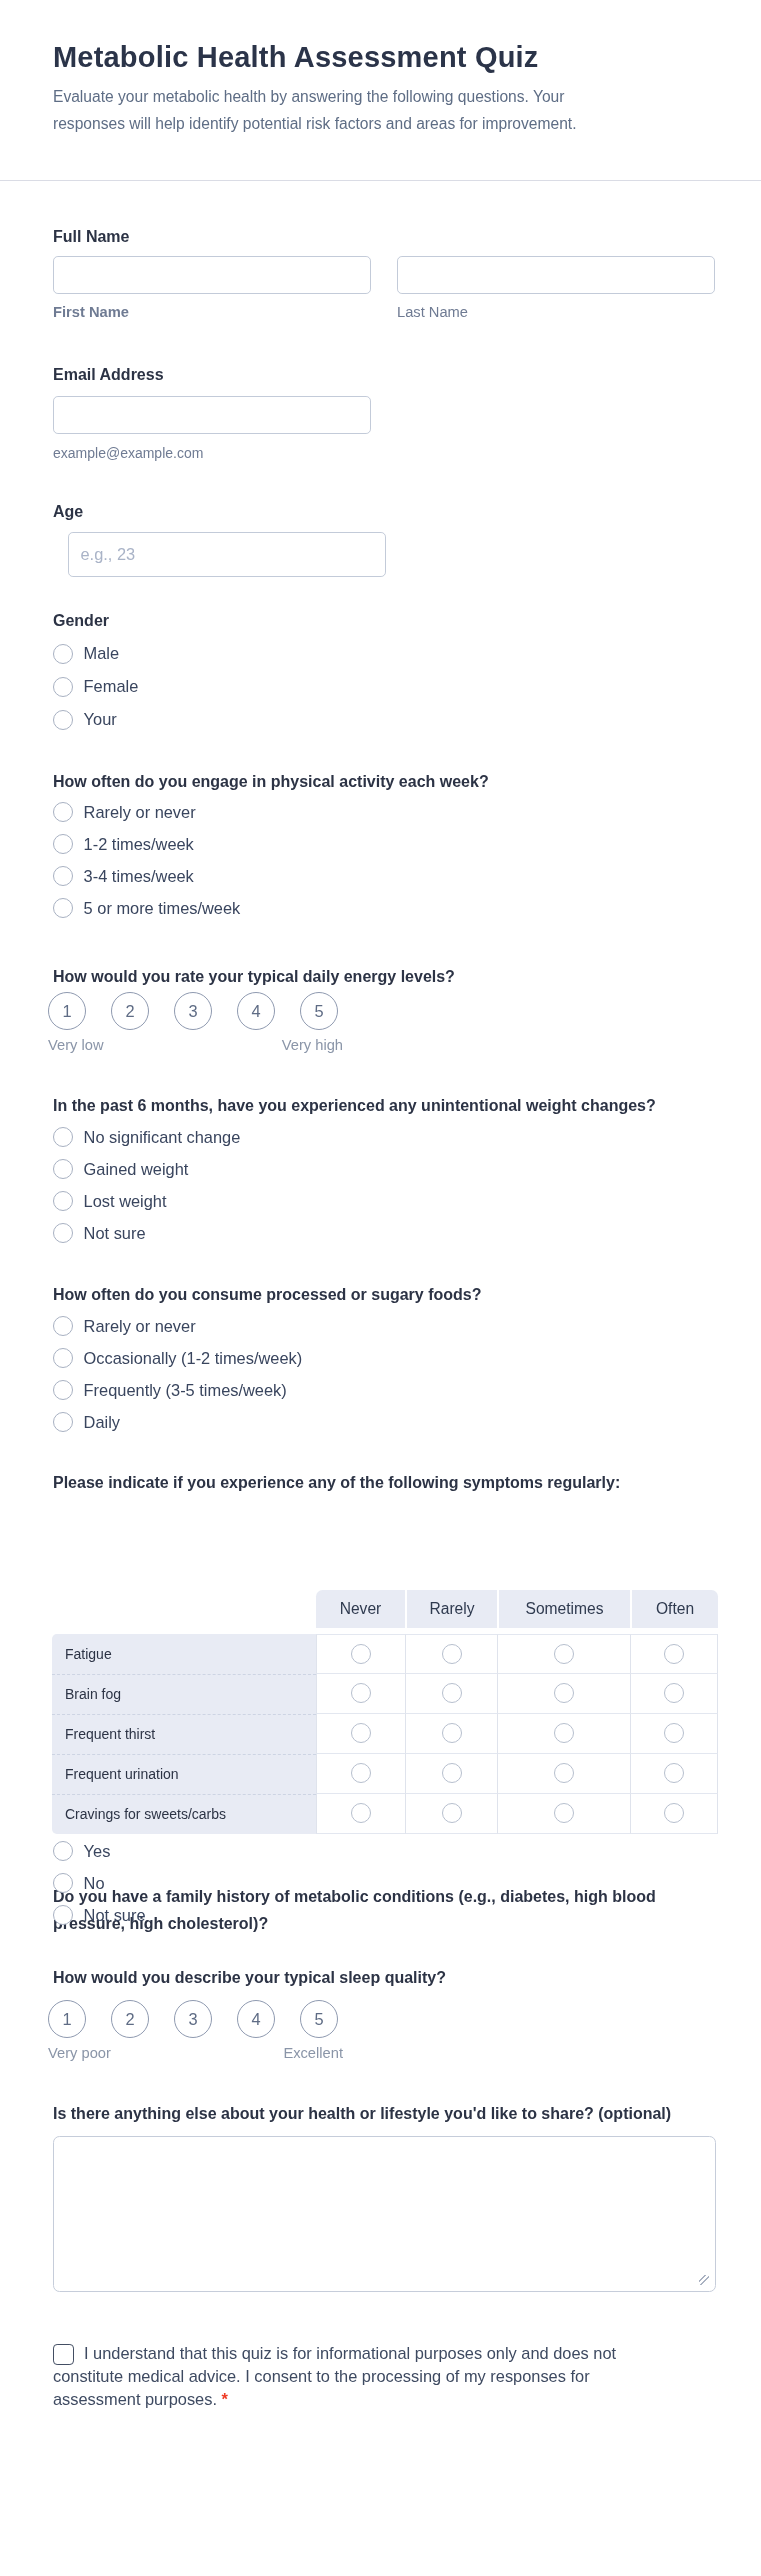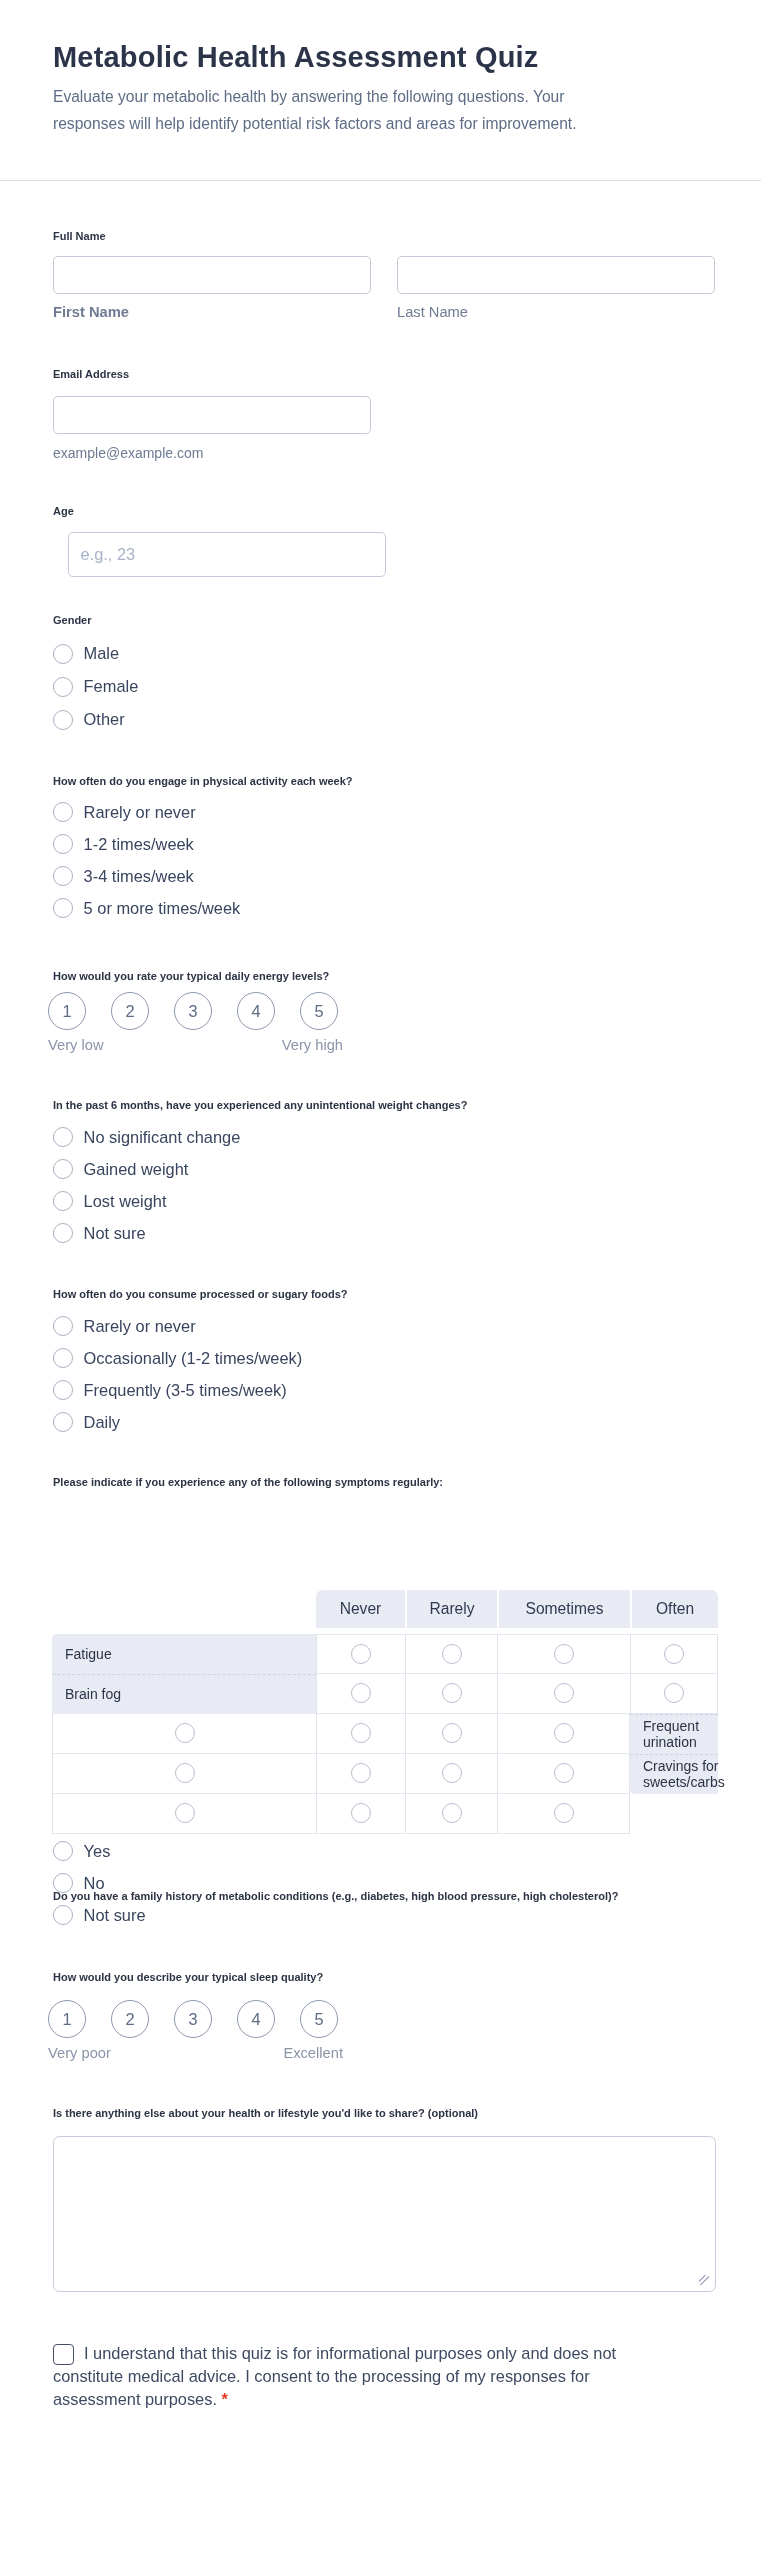--- a/index.html
+++ b/index.html
@@ -4,21 +4,21 @@
 <style>
   html,body{margin:0;padding:0;background:#ffffff;}
   #canvas{
     position:relative;width:761px;height:2576px;background:#ffffff;
     font-family:"Liberation Sans","DejaVu Sans",sans-serif;color:#2c3345;overflow:hidden;
   }
   .abs{position:absolute;}
   .page-title{left:53px;top:41px;font-size:29px;font-weight:700;color:#2b3449;letter-spacing:0.2px;}
   .page-desc{left:53px;top:83px;width:583px;font-size:15.6px;line-height:27px;color:#5e6d85;}
   .header-divider{left:0;top:180px;width:761px;height:0.8px;background:#dadce5;}
-  .q{left:53px;font-size:11px;font-weight:600;color:#2c3345;max-width:659px;line-height:27px;}
+  .q{left:53px;font-size:16px;font-weight:600;color:#2c3345;max-width:659px;line-height:27px;}
   .sublabel{font-size:14.7px;color:#6f7b93;}
   .text-input{
     position:absolute;height:38px;width:318px;box-sizing:border-box;
     border:0.8px solid #c3cbd9;border-radius:4.9px;background:#fff;
     font-family:inherit;font-size:16.4px;color:#2c3345;padding:0 11.5px;outline:none;
   }
   .text-input::placeholder{color:#a9b3c7;opacity:1;}
   .opt-group{left:53px;display:flex;flex-direction:column;}
   .opt-row{display:flex;align-items:center;height:32px;cursor:pointer;}
   .radio{
@@ -106,21 +106,21 @@
     <div class="opt-row" style="height:33px;">
       <span class="radio"></span>
       <span class="opt-label">Male</span>
     </div>
     <div class="opt-row" style="height:33px;">
       <span class="radio"></span>
       <span class="opt-label">Female</span>
     </div>
     <div class="opt-row" style="height:33px;">
       <span class="radio"></span>
-      <span class="opt-label">Other</span>
+      <span class="opt-label">Your</span>
     </div>
   </div>
 
   <div class="abs q" style="top:768px;">How often do you engage in physical activity each week?</div>
   <div class="abs opt-group" style="top:796px;">
     <div class="opt-row">
       <span class="radio"></span>
       <span class="opt-label">Rarely or never</span>
     </div>
     <div class="opt-row">
@@ -231,20 +231,21 @@
       <div class="cell">
           <span class="t-radio"></span>
         </div>
       <div class="cell">
           <span class="t-radio"></span>
         </div>
       <div class="cell rightedge">
           <span class="t-radio"></span>
         </div>
 
+      <div class="rowlab mid">Frequent thirst</div>
       <div class="cell">
           <span class="t-radio"></span>
         </div>
       <div class="cell">
           <span class="t-radio"></span>
         </div>
       <div class="cell">
           <span class="t-radio"></span>
         </div>
       <div class="cell rightedge">

